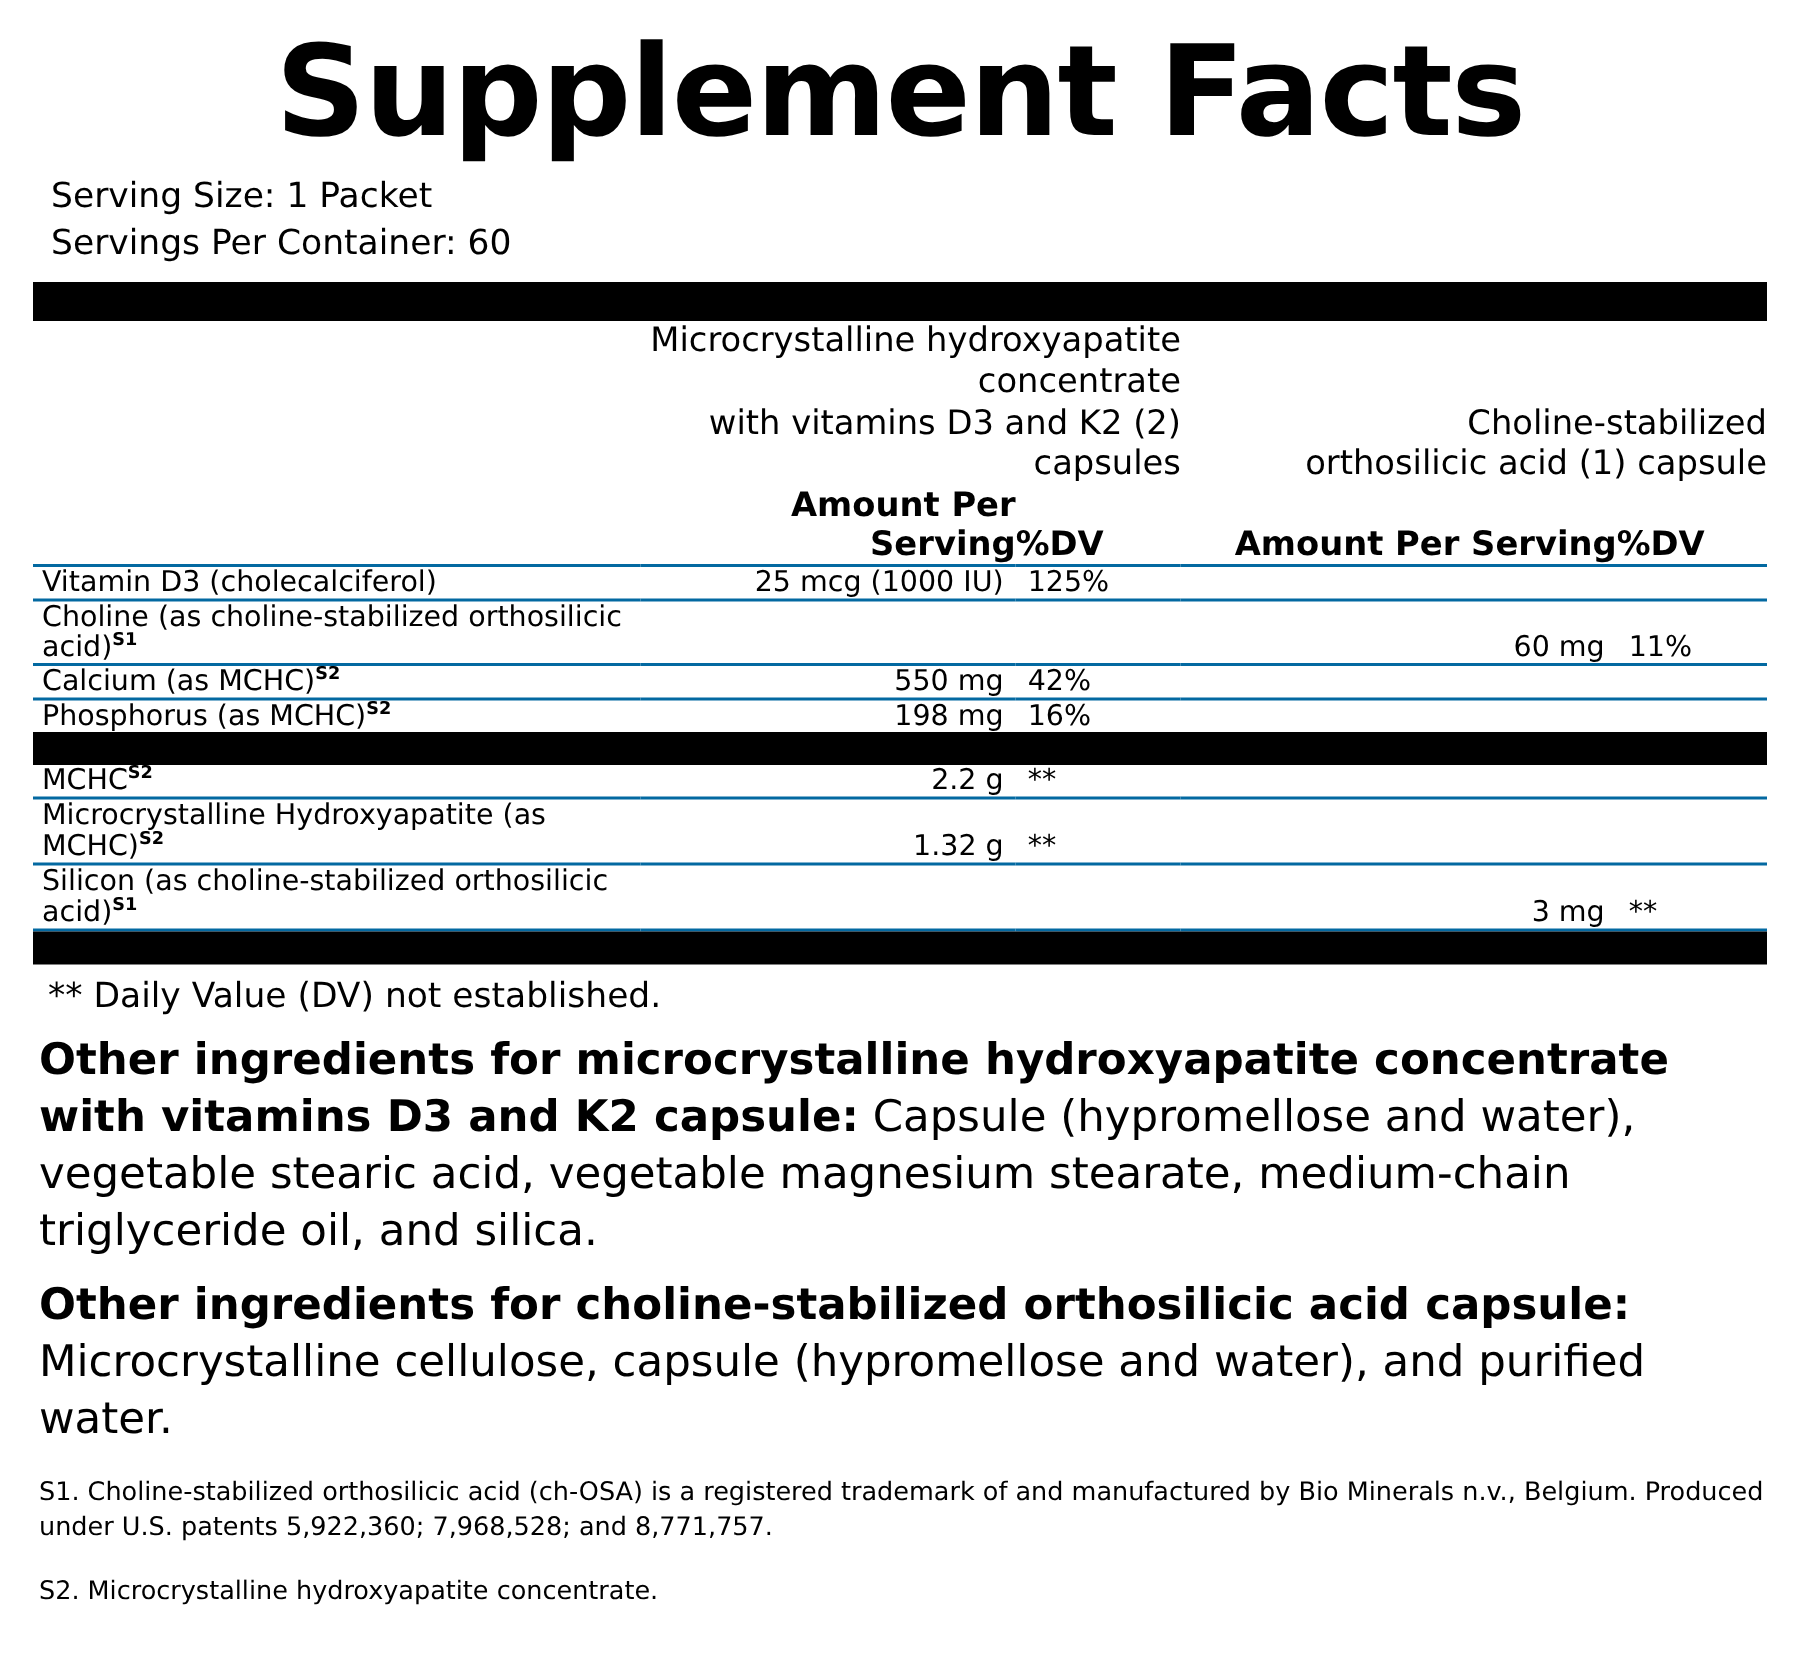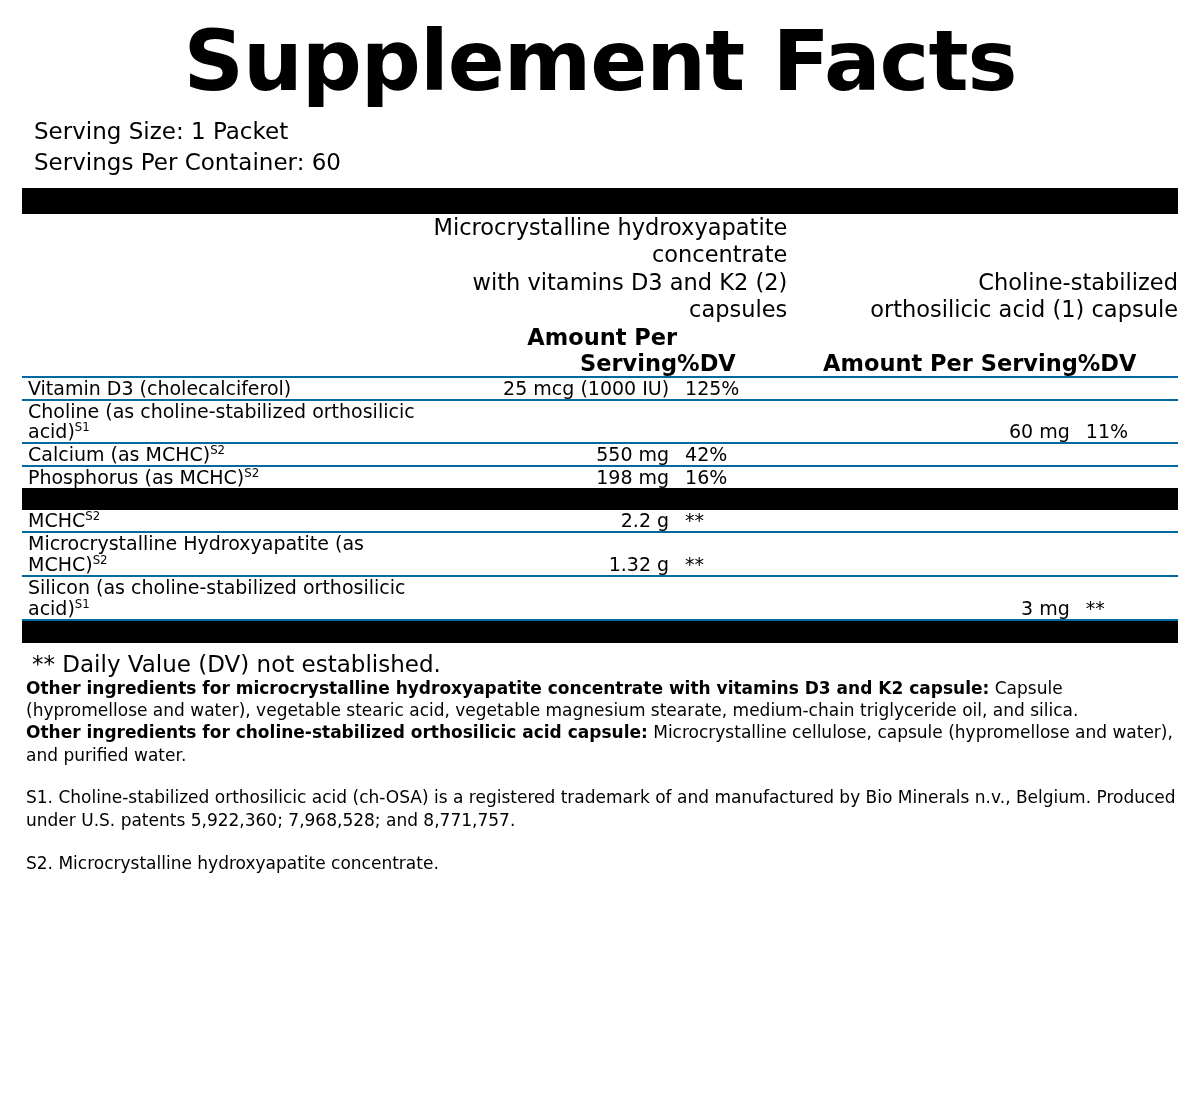--- a/index.html
+++ b/index.html
@@ -88,29 +88,30 @@
   .nutr-row .nm { padding-left: 6px; text-align: left; }
   .nutr-row .amt { text-align: right; padding-right: 8px; }
   .nutr-row .dv { text-align: left; padding-left: 8px; }
   .rowline td {
     border-bottom: 2px solid #0369a1;
   }
   sup {
     font-size: 0.62em;
     vertical-align: super;
     line-height: 0;
+    font-weight: bold;
   }
   .footnote-dv {
     font-size: 23px;
     padding: 8px 0 0 10px;
   }
   .other-block {
-    font-size: 17px;
+    font-size: 29px;
     line-height: 1.32;
-    margin-top: 0;
+    margin-top: 10px;
     padding-left: 4px;
   }
   .other-block b { font-weight: 700; }
   .note-block {
     font-size: 17px;
     line-height: 1.35;
     margin-top: 20px;
     padding-left: 4px;
   }
   .note-block.small-gap { margin-top: 20px; }

